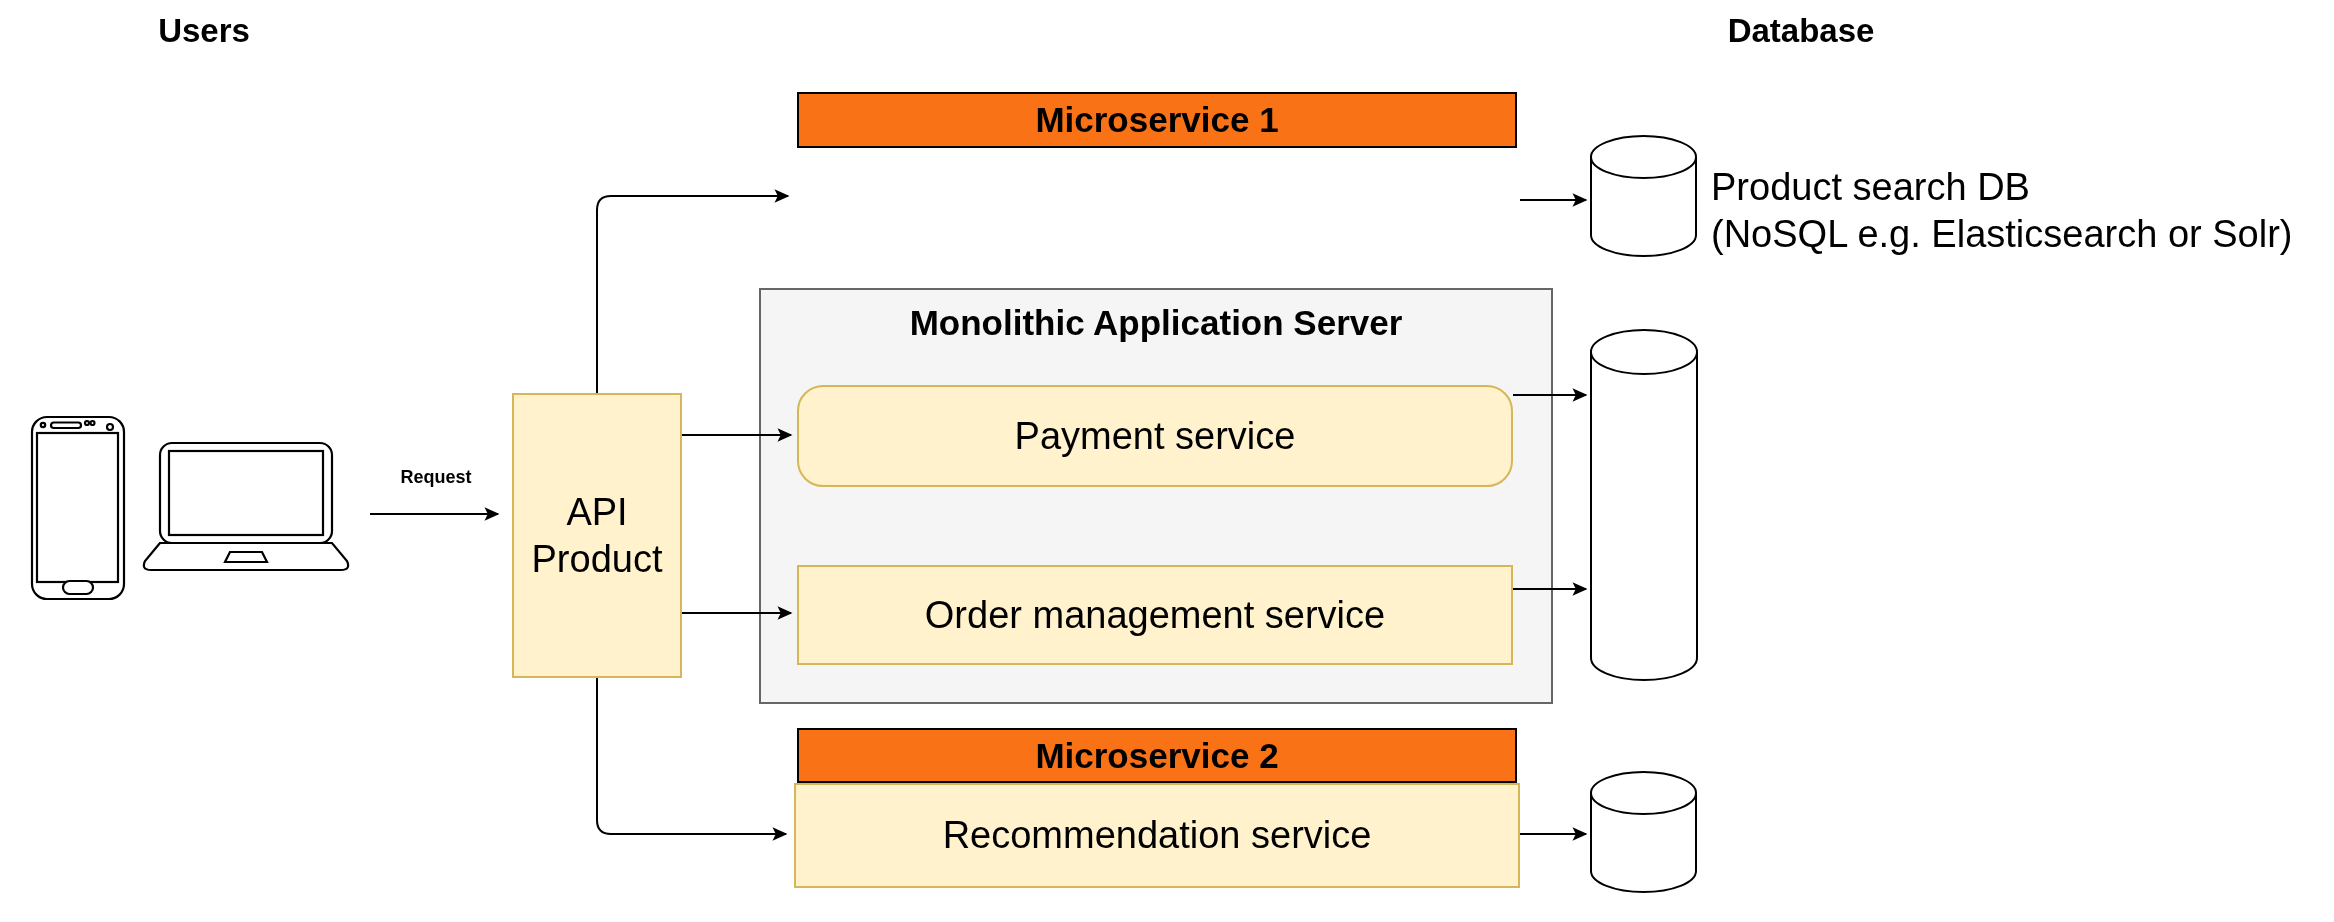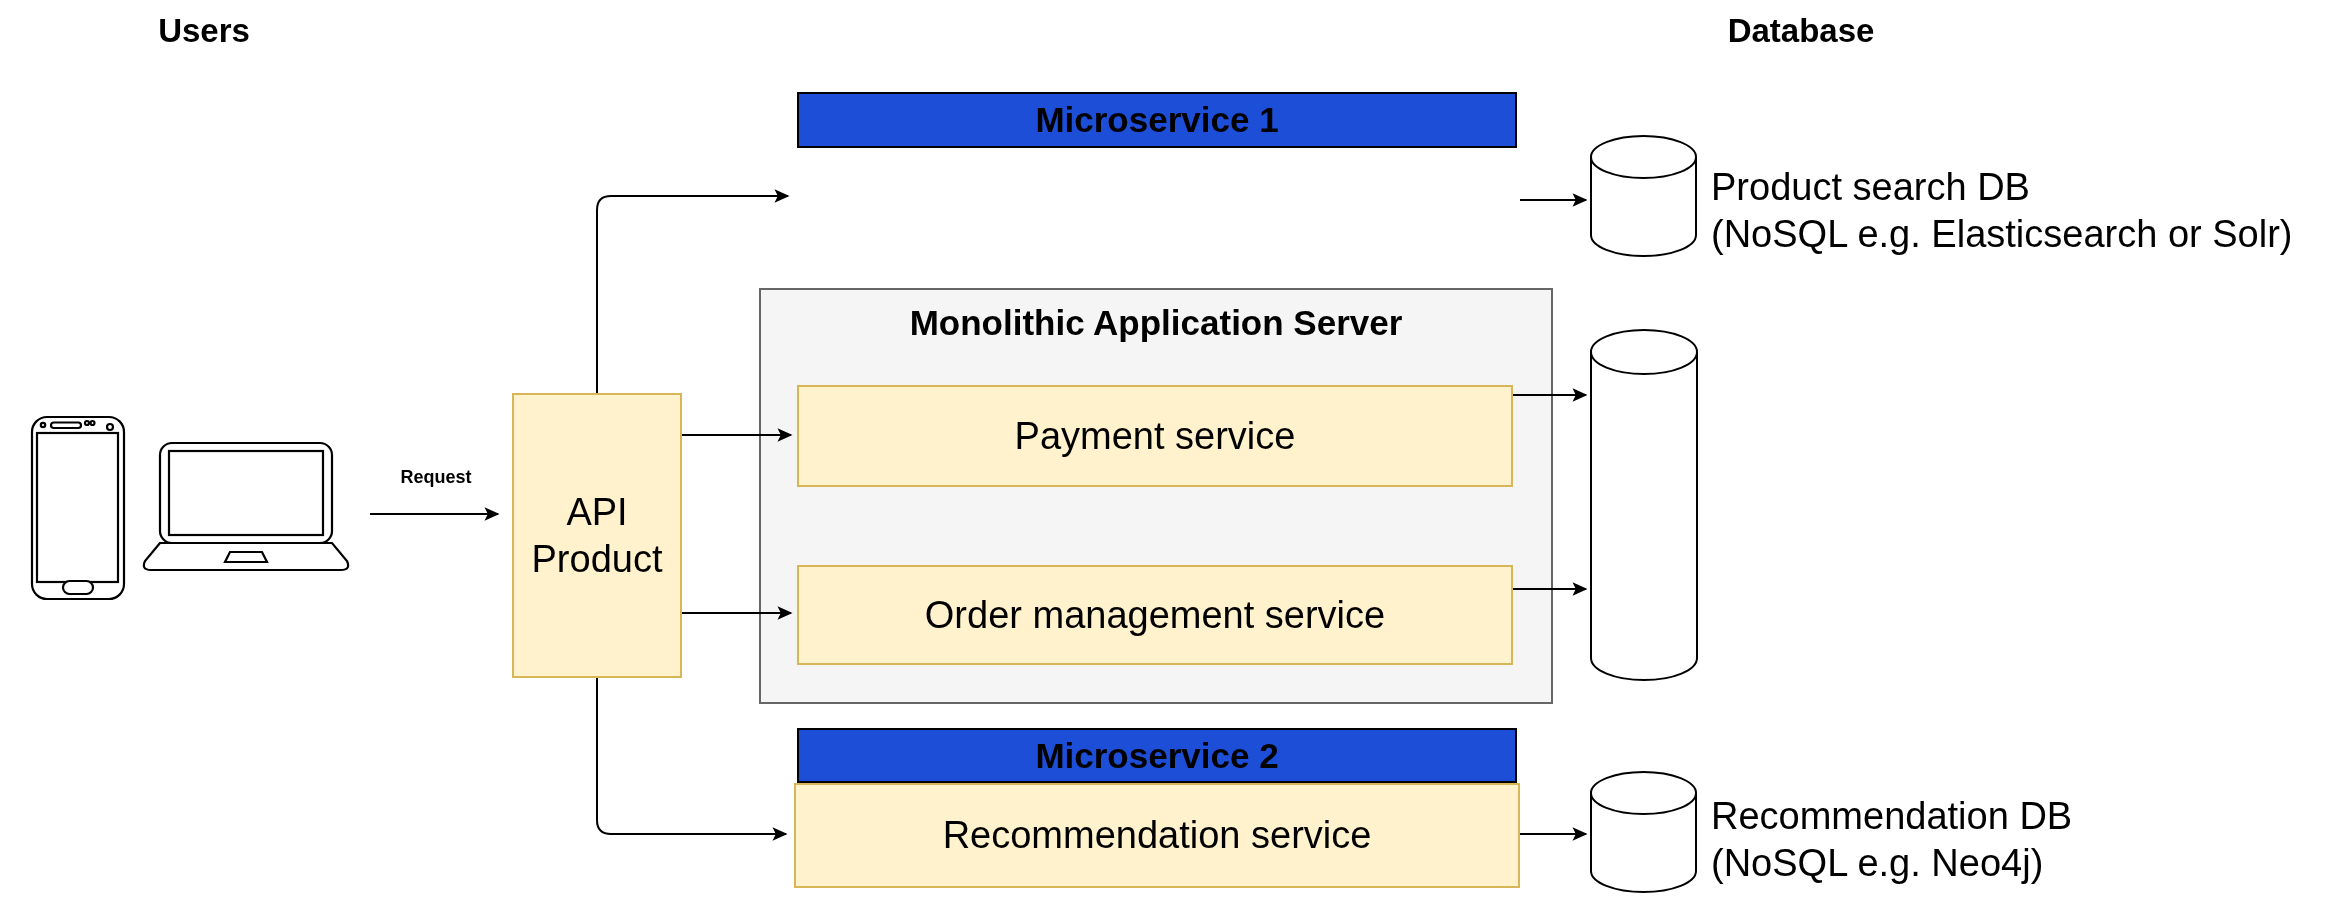--- a/index.html
+++ b/index.html
@@ -8,21 +8,21 @@
     position:relative; width:2334px; height:916px; background:#ffffff;
     font-family:"Liberation Sans", sans-serif; color:#000;
     overflow:hidden;
   }
   .abs { position:absolute; }
   .node {
     position:absolute; background:#FFF2CC; border:2px solid #D6B656;
     display:flex; align-items:center; justify-content:center; text-align:center;
   }
   .header-box {
-    position:absolute; background:#1d4ed8; border:2px solid #000000;
+    position:absolute; background:#f97316; border:2px solid #000000;
     display:flex; align-items:center; justify-content:center; text-align:center;
   }
   .container-box {
     position:absolute; background:#F5F5F5; border:2px solid #666666;
   }
   .service-text { font-size:38px; line-height:47px; }
   .title-text   { font-size:35px; font-weight:bold; line-height:42px; }
   .section-title{ position:absolute; font-size:33px; font-weight:bold; text-align:center; }
   .small-bold   { position:absolute; font-size:18px; font-weight:bold; text-align:center; }
   .db-label     { position:absolute; font-size:38px; line-height:47px; white-space:nowrap; }
@@ -42,41 +42,37 @@
   <div class="abs title-text" style="left:759px; top:302px; width:794px; text-align:center;">Monolithic Application Server</div>
 
   <div class="node" style="left:512px; top:393px; width:170px; height:285px;">
     <div class="service-text" style="width:166px;">API Product</div>
   </div>
 
   <div class="header-box" style="left:797px; top:92px; width:720px; height:56px;">
     <div class="title-text">Microservice 1</div>
   </div>
 
-  <div class="node" style="left:797px; top:385px; width:716px; height:102px;">
+  <div class="node" style="left:797px; top:385px; width:716px; height:102px;border-radius:26px;">
     <div class="service-text">Payment service</div>
   </div>
   <div class="node" style="left:797px; top:565px; width:716px; height:100px;">
     <div class="service-text">Order management service</div>
   </div>
 
   <div class="header-box" style="left:797px; top:728px; width:720px; height:55px;">
     <div class="title-text">Microservice 2</div>
   </div>
   <div class="node" style="left:794px; top:783px; width:726px; height:105px;">
     <div class="service-text">Recommendation service</div>
   </div>
 
   <div class="db-label" style="left:1711px; top:164px;">
     <div>Product search DB</div>
     <div>(NoSQL e.g. Elasticsearch or Solr)</div>
-  </div>
-  <div class="db-label" style="left:1711px; top:793px;">
-    <div>Recommendation DB</div>
-    <div>(NoSQL e.g. Neo4j)</div>
   </div>
 
   <svg class="overlay" width="2334" height="922" viewBox="0 0 2334 922">
     <defs>
       <marker id="arrow" viewBox="0 0 12 12" refX="10" refY="6" markerWidth="9" markerHeight="9" orient="auto-start-reverse">
         <path d="M 1 1.5 L 11 6 L 1 10.5 L 3.2 6 Z" fill="#000000"></path>
       </marker>
     </defs>
 
     <g fill="#ffffff" stroke="#000000" stroke-width="2.2" transform="translate(30,415)">

